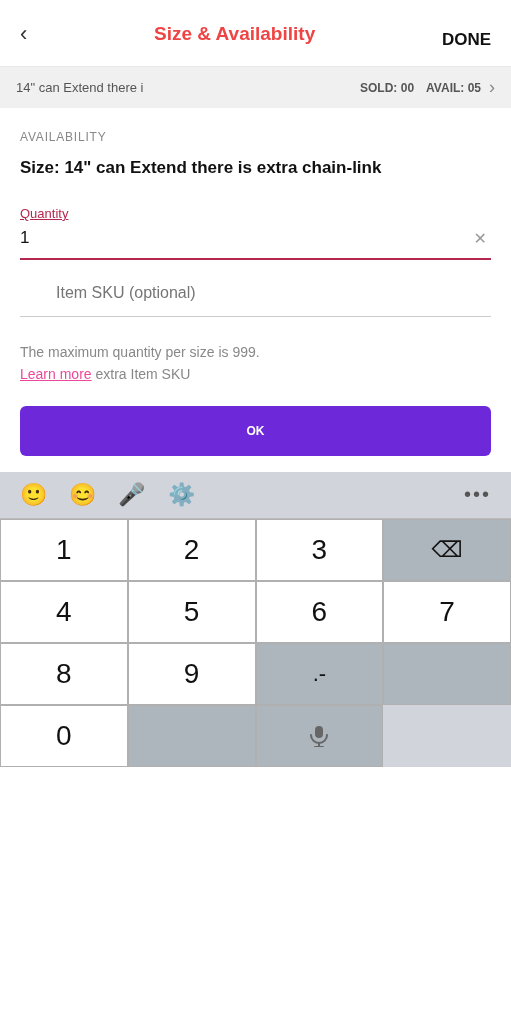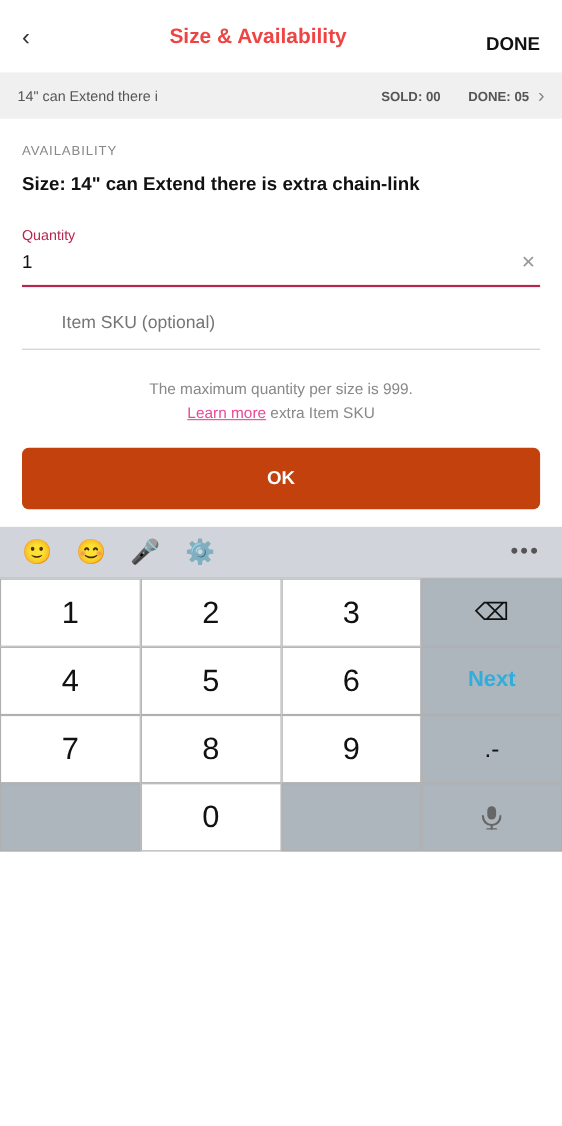--- a/index.html
+++ b/index.html
@@ -53,21 +53,21 @@
       color: #555;
     }
     .banner-strip-text {
       flex: 1;
       white-space: nowrap;
       overflow: hidden;
       text-overflow: ellipsis;
     }
     .banner-strip-stats {
       display: flex;
-      gap: 25px;
+      gap: 12px;
       font-size: 12px;
       color: #555;
       margin-left: 8px;
     }
     .banner-strip-stat span {
       font-weight: 600;
     }
     .banner-chevron {
       font-size: 18px;
       color: #888;
@@ -101,20 +101,21 @@
     .field-group {
       margin-bottom: 20px;
       position: relative;
     }
 
     .field-label {
       font-size: 13px;
       font-weight: 500;
       color: #b5274e;
       margin-bottom: 4px;
+      text-decoration: underline;
     }
 
     .field-input-row {
       display: flex;
       align-items: center;
       border-bottom: 2px solid #b5274e;
       padding-bottom: 6px;
     }
 
     .field-input {
@@ -150,38 +151,38 @@
       background: transparent;
       font-family: inherit;
       padding: 4px 0;
       margin-left: 36px;
     }
 
     
     .info-text {
       font-size: 14px;
       color: #888;
-      text-align: center;
+      text-align: left;
       margin: 24px 0 8px;
       line-height: 1.6;
     }
 
     .info-link {
       color: #ec4899;
       text-decoration: underline;
       cursor: pointer;
     }
 
     
     .ok-button {
       display: block;
       width: 100%;
-      background: #c2410c;
+      background: #6d28d9;
       color: #fff;
-      font-size: 17px;
+      font-size: 12px;
       font-weight: 600;
       text-align: center;
       padding: 18px;
       border: none;
       border-radius: 6px;
       cursor: pointer;
       margin: 20px 0 0;
       font-family: inherit;
     }
 
@@ -288,21 +289,21 @@
 </div>
 
 <div class="banner-strip">
   <div class="banner-strip-text">14" can Extend there i</div>
   <div class="banner-strip-stats">
     <div class="banner-strip-stat">
       <span>SOLD:</span>
       <span>00</span>
     </div>
     <div class="banner-strip-stat">
-      <span>DONE:</span>
+      <span>AVAIL:</span>
       <span>05</span>
     </div>
   </div>
   <div class="banner-chevron">›</div>
 </div>
 
 <div class="content">
   <div class="section-label">AVAILABILITY</div>
   <div class="size-title">Size: 14" can Extend there is extra chain-link</div>
 
@@ -344,21 +345,20 @@
     <div class="key">1</div>
     <div class="key">2</div>
     <div class="key">3</div>
     <div class="key key-dark">
       <span class="backspace-icon">⌫</span>
     </div>
 
     <div class="key">4</div>
     <div class="key">5</div>
     <div class="key">6</div>
-    <div class="key key-blue">Next</div>
 
     <div class="key">7</div>
     <div class="key">8</div>
     <div class="key">9</div>
     <div class="key key-decimal">.-</div>
 
     <div class="key key-empty"></div>
     <div class="key">0</div>
     <div class="key key-empty"></div>
     <div class="key key-mic key-dark">

